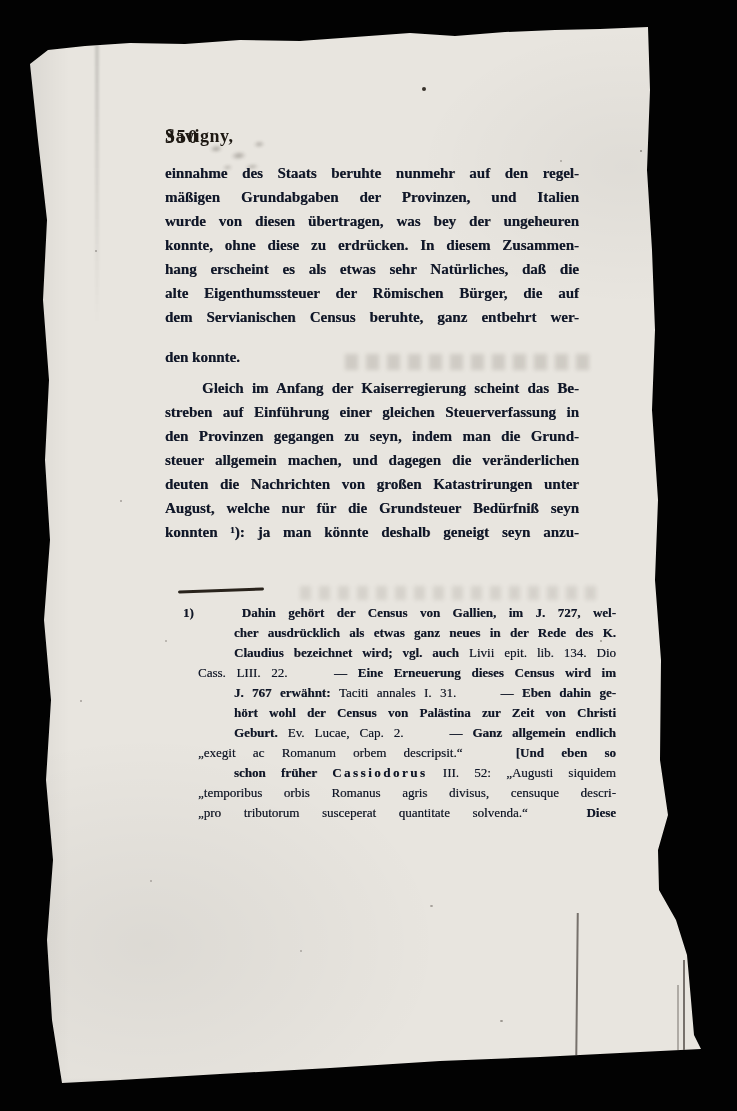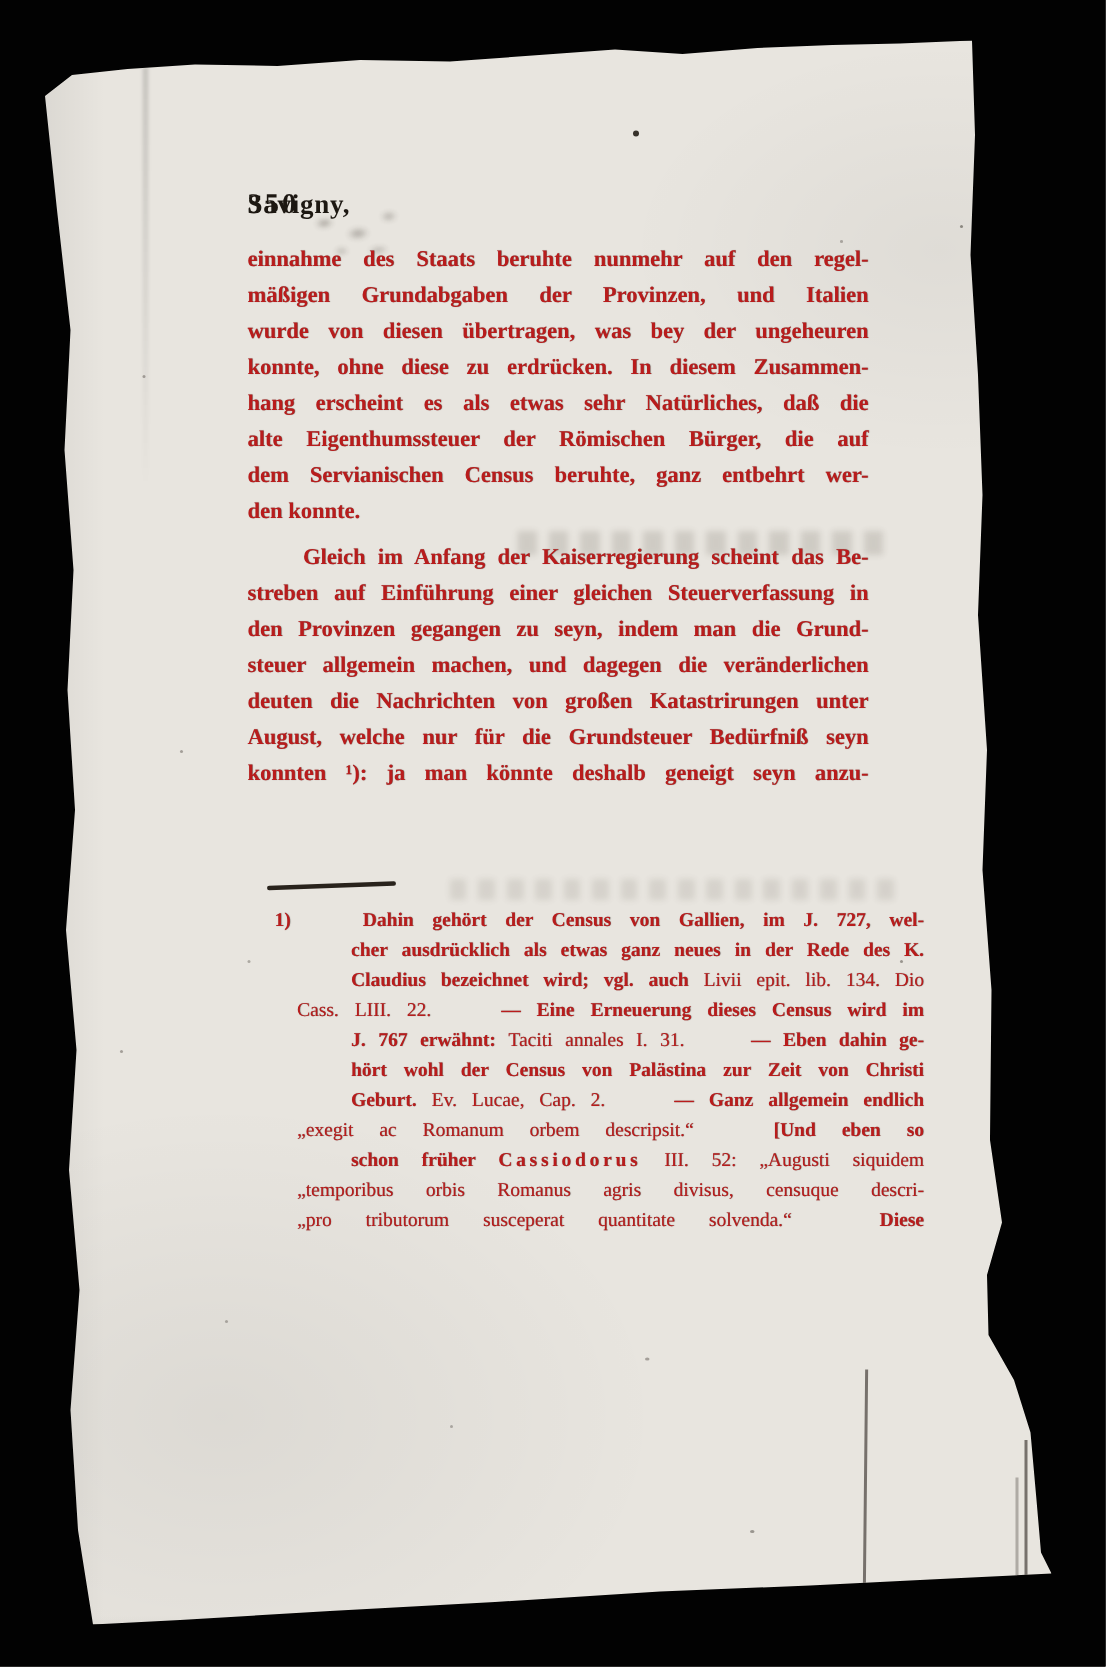--- a/index.html
+++ b/index.html
@@ -41,23 +41,23 @@
   .crease{position:absolute;width:2px;background:rgba(25,19,12,.55);filter:blur(.4px);}
   .crease1{left:576px;top:913px;height:146px;transform:rotate(.6deg);}
   .crease2{left:683px;top:960px;height:94px;}
   .crease3{left:677px;top:985px;height:70px;opacity:.5;}
 
   .header-row{position:absolute;left:165px;top:126px;width:414px;height:26px;color:#1d1812;}
   .page-number{position:absolute;left:0;top:0;font-size:19px;font-weight:bold;letter-spacing:2px;}
   .running-header{display:block;width:100%;text-align:left;font-size:18px;font-weight:bold;
     letter-spacing:.5px;}
 
-  .line{text-align:justify;text-align-last:justify;color:#b91c1c;
+  .line{text-align:justify;text-align-last:justify;color:#0f172a;
     text-shadow:.3px .3px .5px rgba(29,24,18,.55);}
-  .line.nojust{text-align-last:left;}
+  .line.nojust{text-align-last:left;margin-top:16px;}
   .body-block{position:absolute;left:165px;top:161px;width:414px;}
   .body-block .line{font-size:15px;line-height:24px;font-weight:bold;}
   .para2{margin-top:7px;}
   .para-indent .line:first-child{text-indent:37px;}
 
   .fn-rule{position:absolute;left:178px;top:589px;width:86px;height:3px;background:#29231c;
     border-radius:2px;transform:rotate(-2deg);}
 
   .footnote{position:absolute;left:198px;top:603px;width:418px;}
   .footnote .line{font-size:13px;line-height:20px;}

